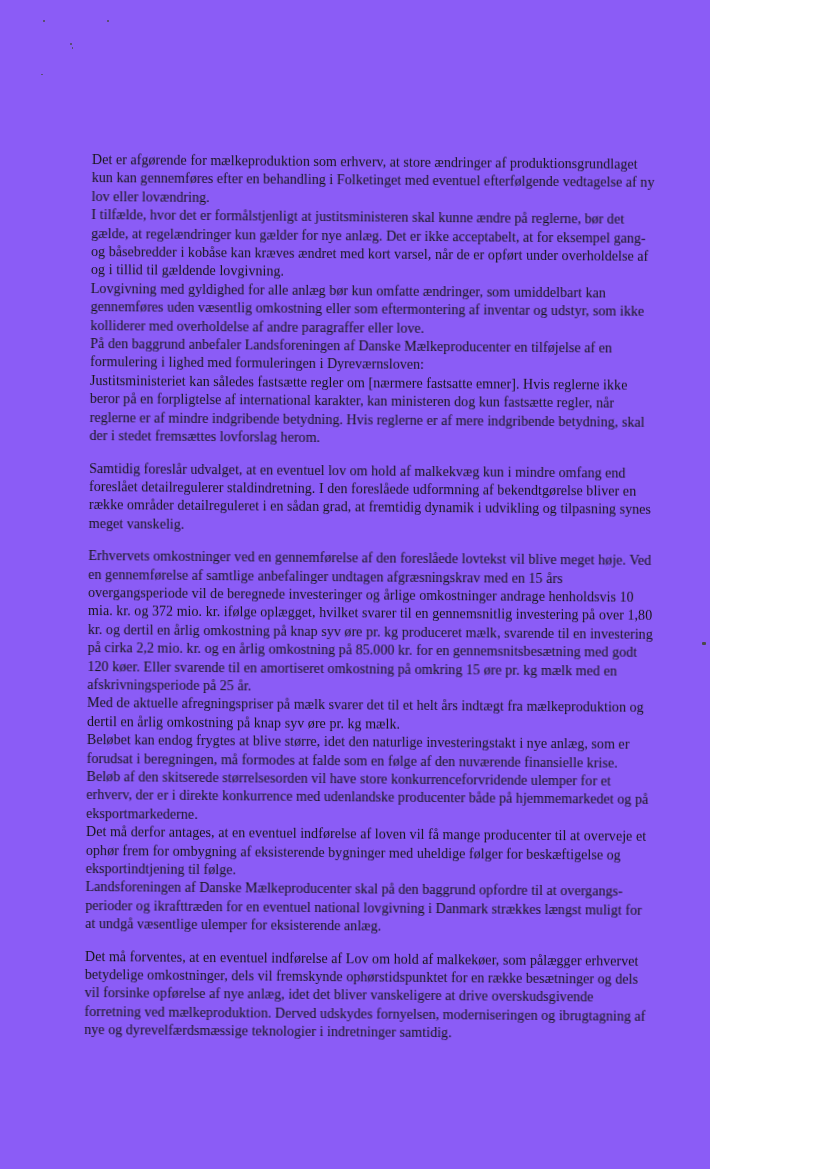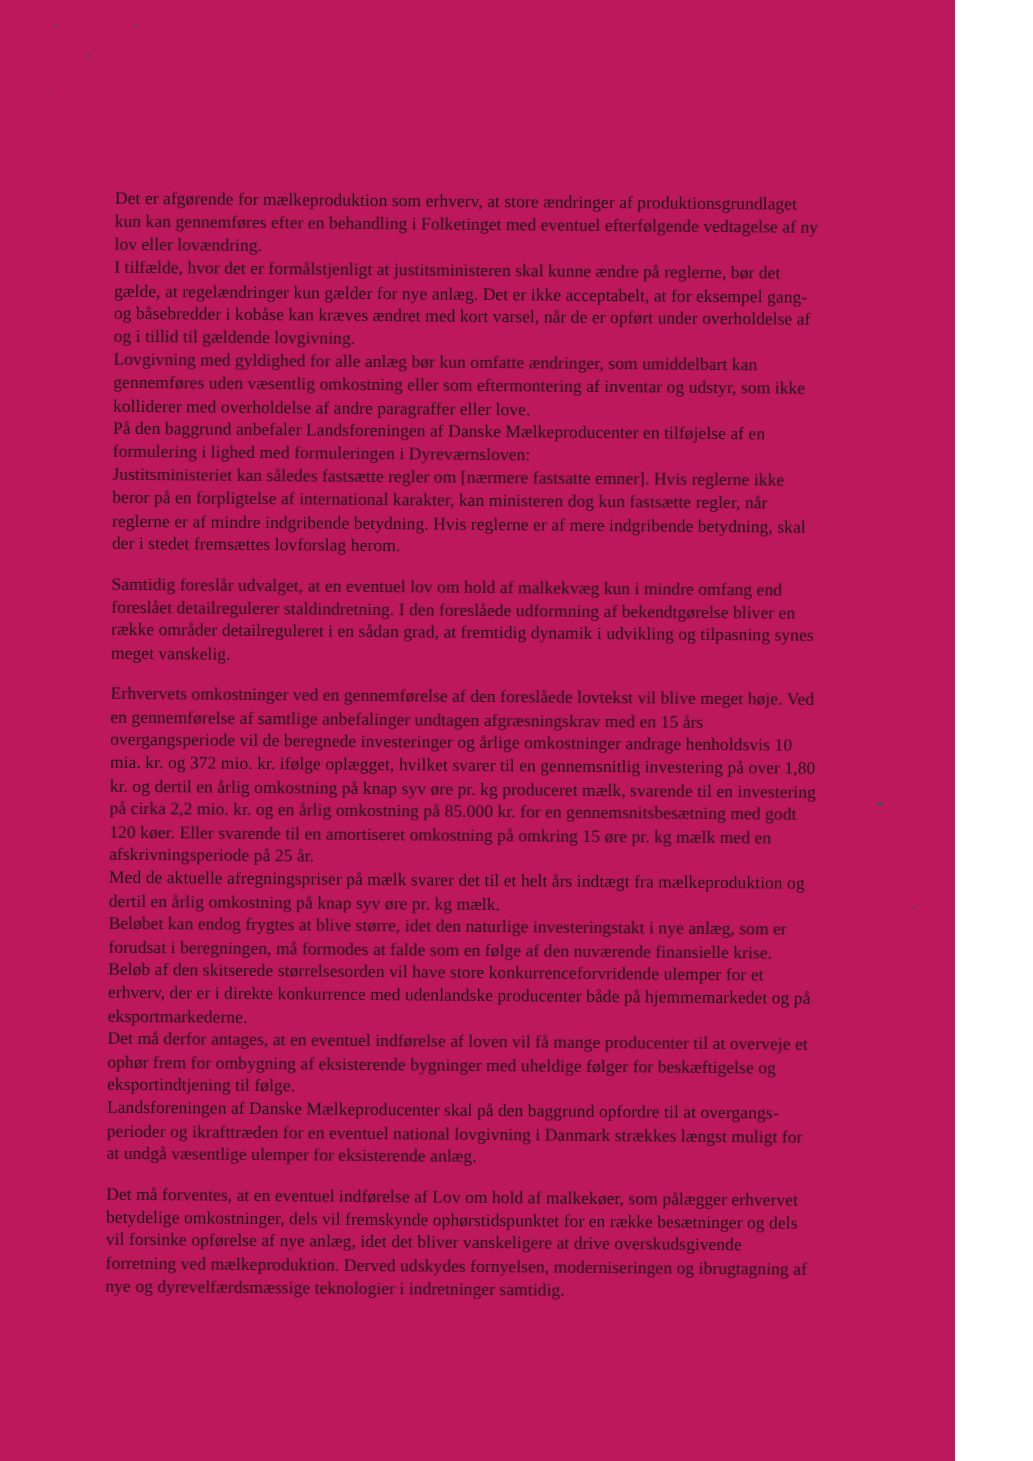--- a/index.html
+++ b/index.html
@@ -2,23 +2,23 @@
 <html><head>
 <meta charset="utf-8">
 <style>
   html, body {
     margin: 0;
     padding: 0;
     background: #ffffff;
   }
   .page {
     position: relative;
-    width: 764px;
+    width: 710px;
     height: 1169px;
-    background: #be185d;
+    background: #8b5cf6;
     overflow: hidden;
     font-family: "Liberation Serif", serif;
   }
   .doc-text {
     position: absolute;
     left: 92px;
     top: 151px;
     width: 660px;
     transform: rotate(0.5deg);
     transform-origin: 0 0;

